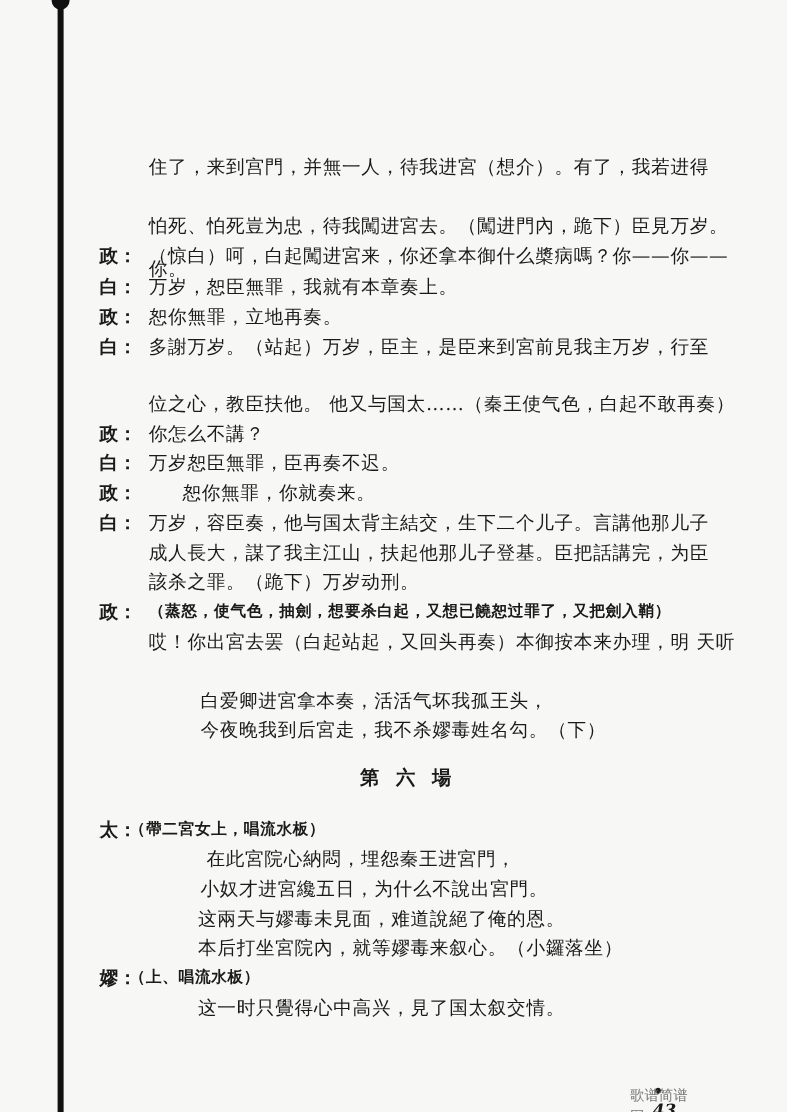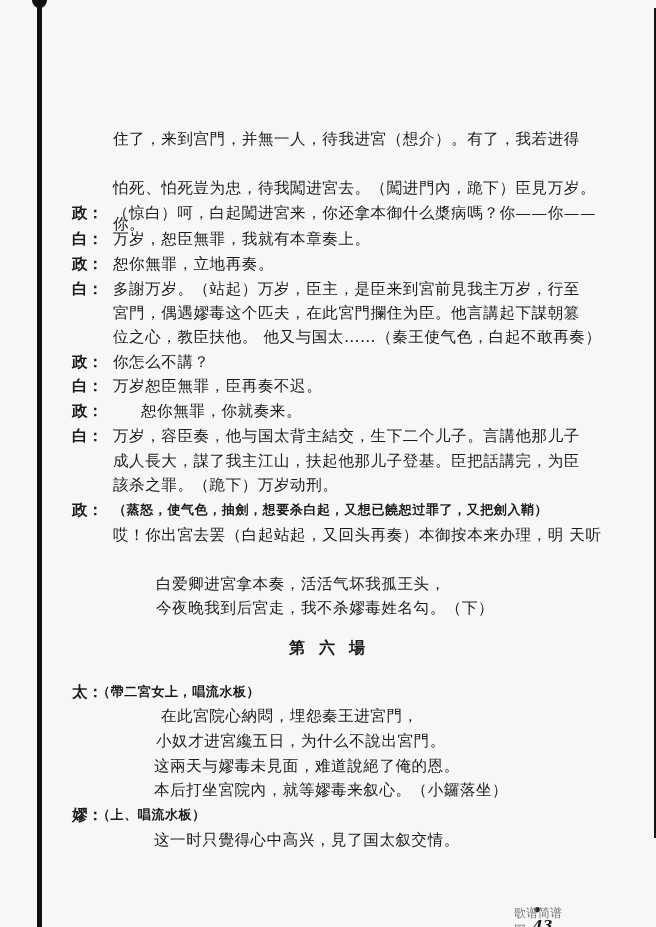--- a/index.html
+++ b/index.html
@@ -2,21 +2,21 @@
 <html><head>
 <meta charset="utf-8">
 <style>
   html, body { margin: 0; padding: 0; }
   body {
     width: 656px; height: 927px; position: relative; overflow: hidden;
     background: #f7f7f5;
     font-family: "DejaVu Serif", "Liberation Serif", serif;
     color: #1a1a1a;
   }
-  .page { position: absolute; left: 6px; top: 0; width: 550px; height: 927px; }
+  .page { position: absolute; left: 17px; top: 0; width: 550px; height: 927px; }
   .border-left {
     position: absolute; left: 31px; top: 0; width: 5px; height: 927px;
     background: #111;
   }
   .border-left-top {
     position: absolute; left: 26px; top: 0; width: 15px; height: 8px;
     background: #111; border-radius: 0 0 8px 8px;
   }
   .border-right {
     position: absolute; left: 648px; top: 8px; width: 6px; height: 830px;
@@ -59,21 +59,20 @@
   <div class="line" style="left:107px;top:214px;">你。</div>
 
   <div class="speaker" style="left:66px;top:229px;">白：</div>
   <div class="line" style="left:107px;top:229px;">万岁，恕臣無罪，我就有本章奏上。</div>
 
   <div class="speaker" style="left:66px;top:254px;">政：</div>
   <div class="line" style="left:107px;top:254px;">恕你無罪，立地再奏。</div>
 
   <div class="speaker" style="left:66px;top:279px;">白：</div>
   <div class="line" style="left:107px;top:279px;">多謝万岁。（站起）万岁，臣主，是臣来到宮前見我主万岁，行至</div>
-  <div class="line" style="left:107px;top:303px;">宮門，偶遇嫪毒这个匹夫，在此宮門攔住为臣。他言講起下謀朝篡</div>
   <div class="line" style="left:107px;top:327px;">位之心，教臣扶他。 他又与国太……（秦王使气色，白起不敢再奏）</div>
 
   <div class="speaker" style="left:66px;top:352px;">政：</div>
   <div class="line" style="left:107px;top:352px;">你怎么不講？</div>
 
   <div class="speaker" style="left:66px;top:376px;">白：</div>
   <div class="line" style="left:107px;top:376px;">万岁恕臣無罪，臣再奏不迟。</div>
 
   <div class="speaker" style="left:66px;top:401px;">政：</div>
   <div class="line" style="left:107px;top:401px;margin-left:28px;">恕你無罪，你就奏来。</div>

